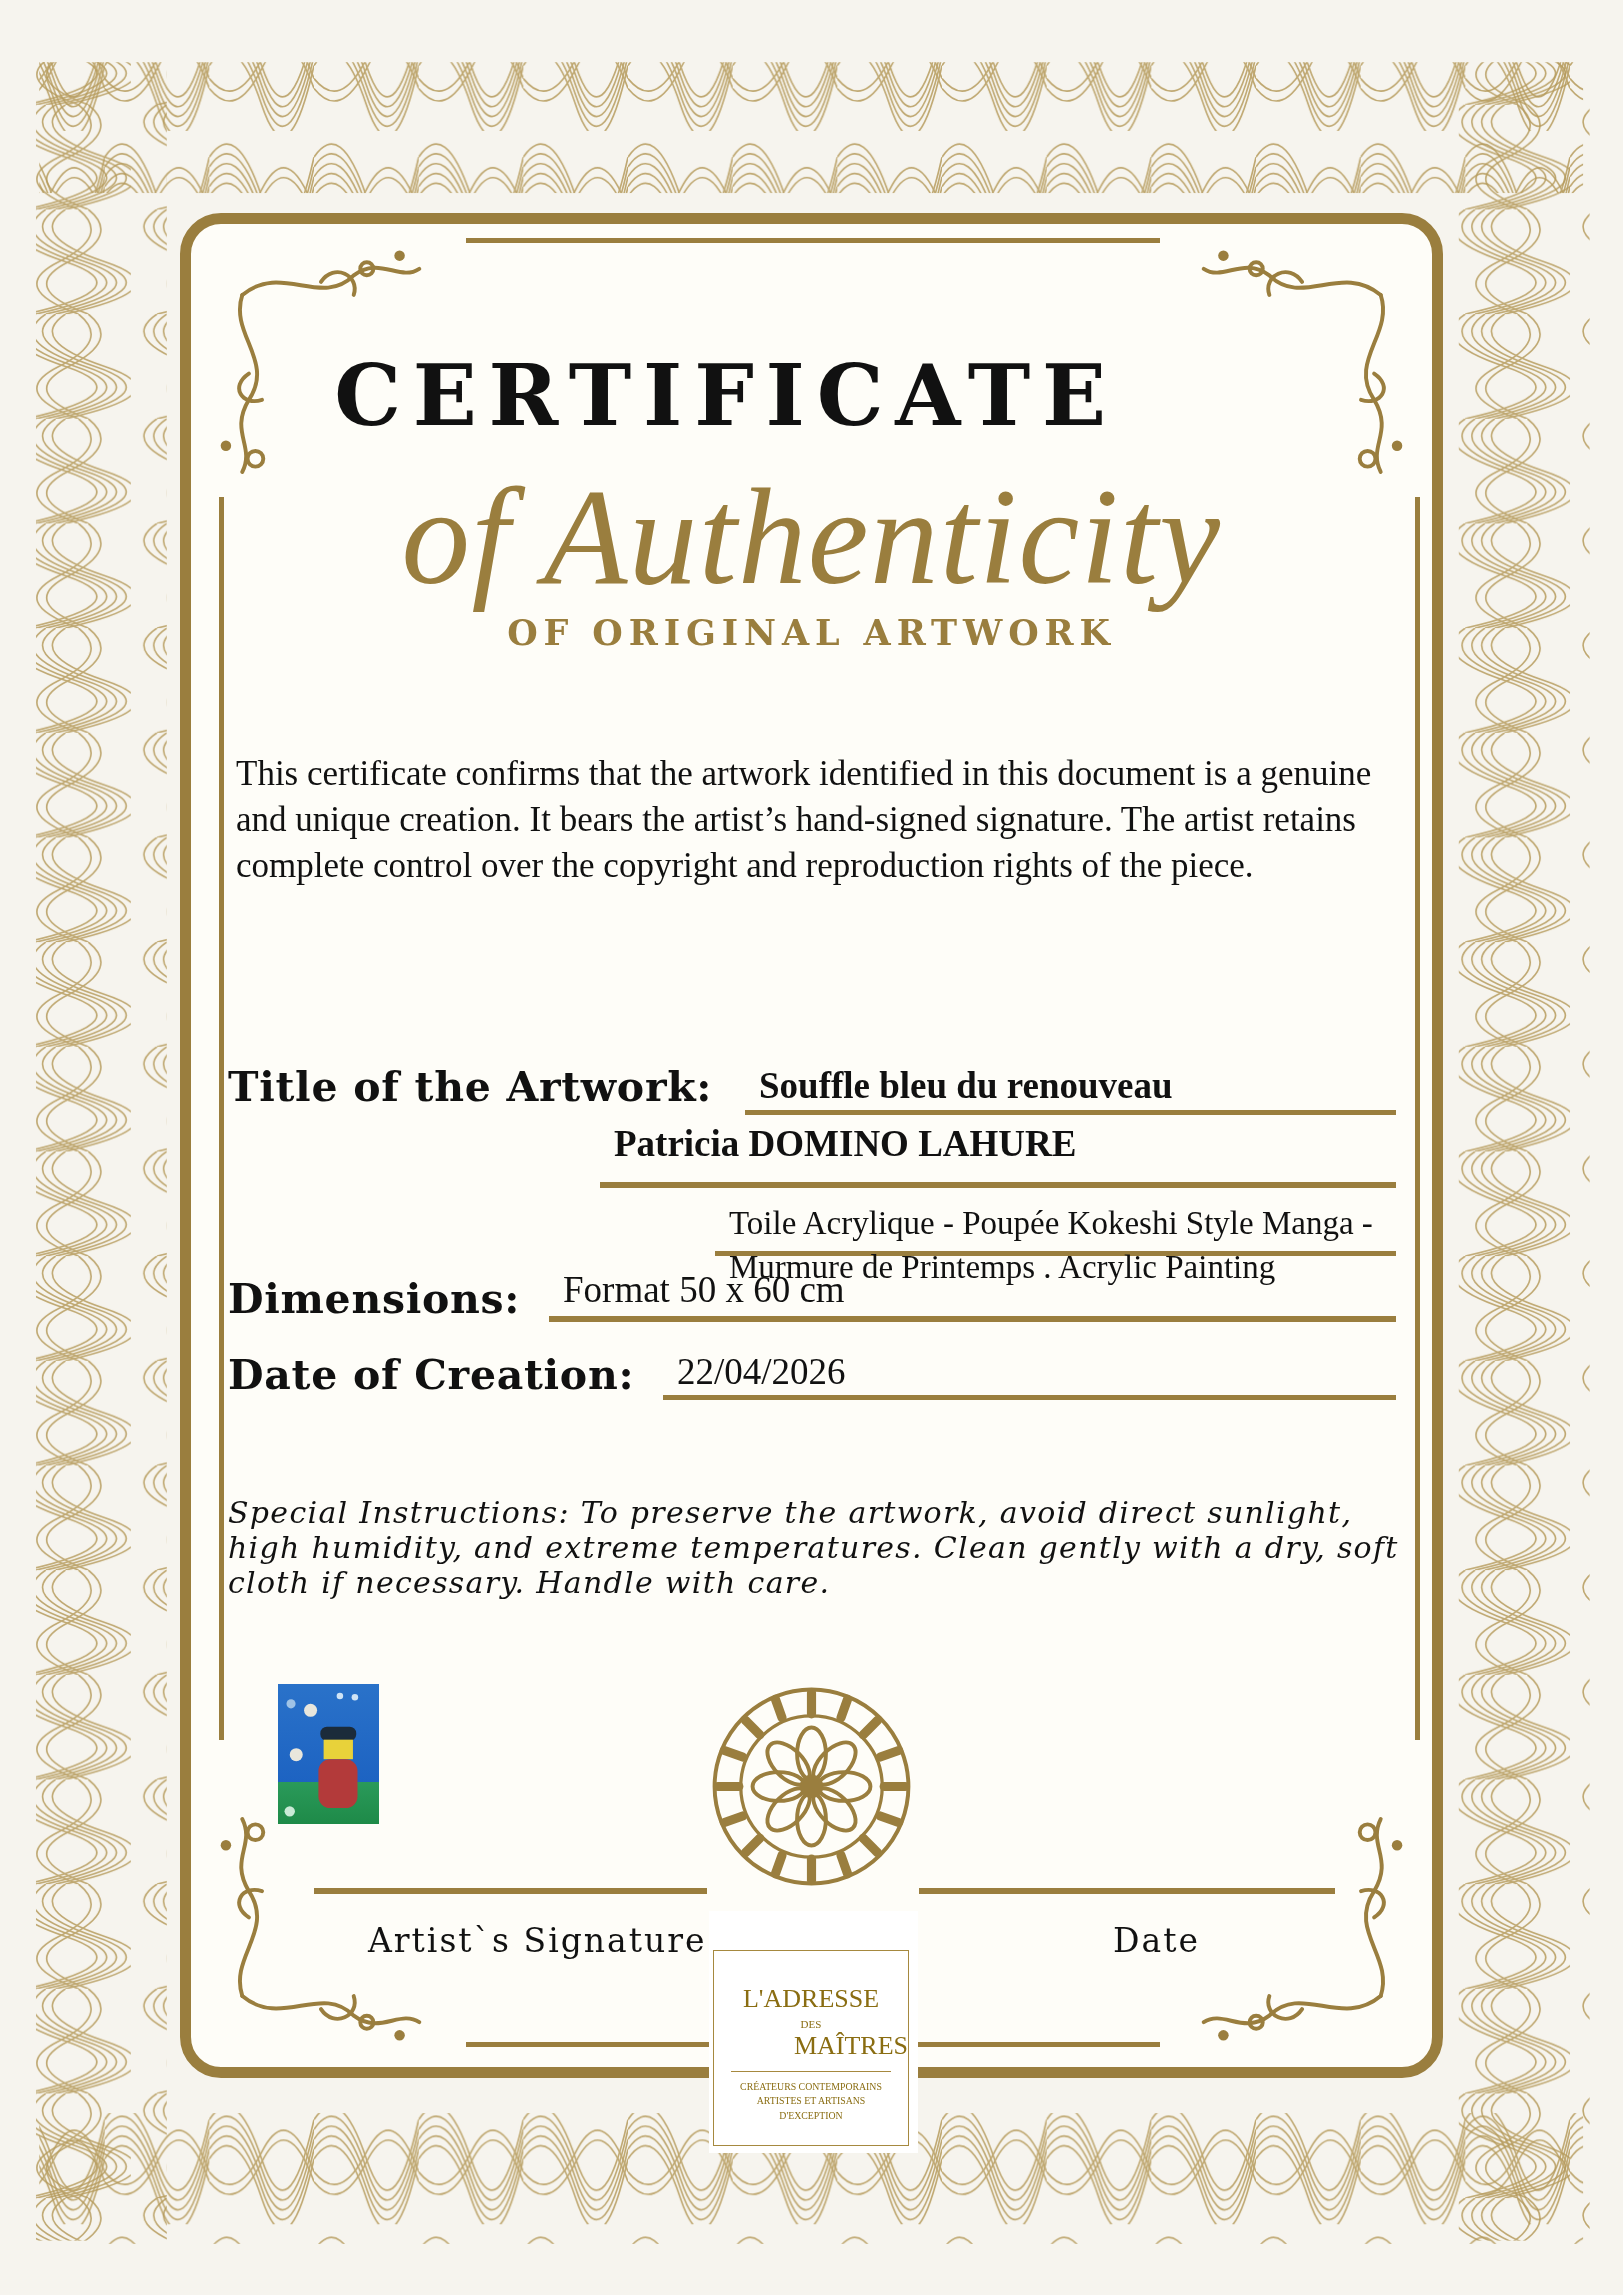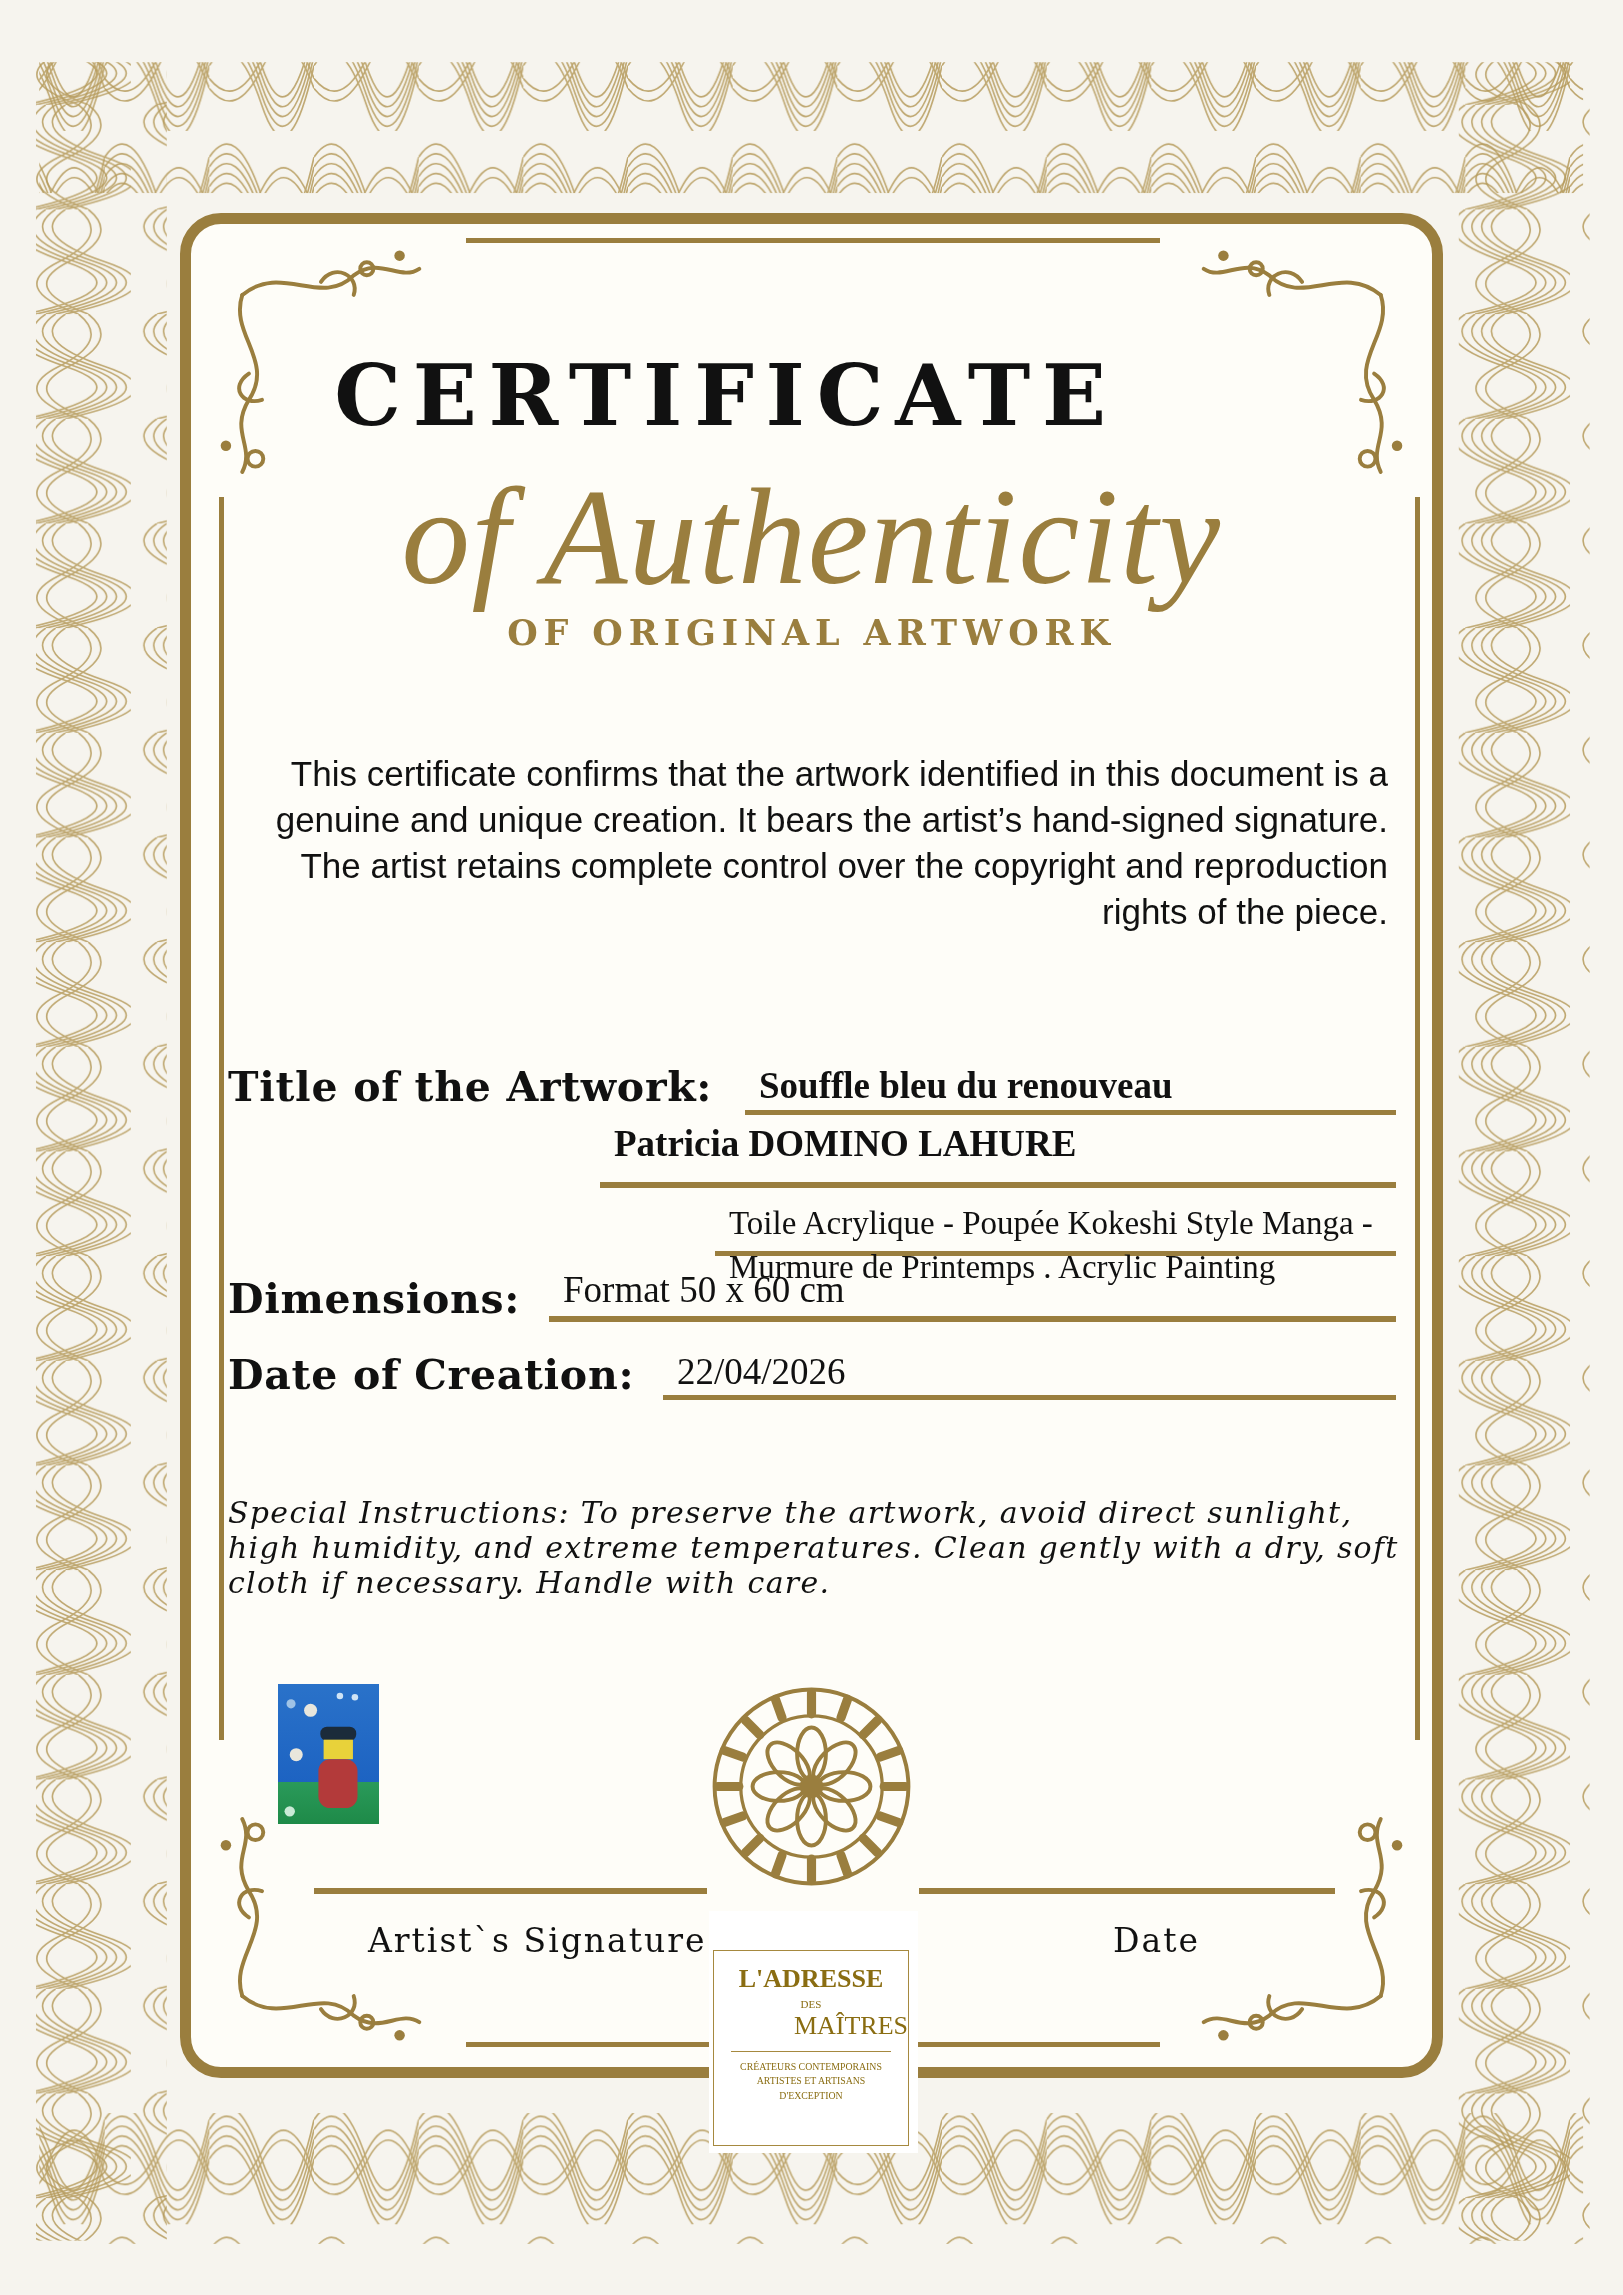--- a/index.html
+++ b/index.html
@@ -28,21 +28,21 @@
       text-align: center; font-family: "Liberation Serif", serif; font-style: italic;
       font-size: 137px; color: #9a7e3e; letter-spacing: 1.3px;
     }
     .title-sub {
       position: absolute; left: 0; width: 1623px; top: 612px;
       text-align: center; font-family: "DejaVu Serif", serif; font-weight: bold;
       font-size: 35px; letter-spacing: 5.9px; color: #9a7e3e;
     }
     .intro {
       position: absolute; left: 236px; width: 1152px; top: 751px;
-      text-align: right; font-family: Liberation Sans, sans-serif;
+      text-align: left; font-family: Liberation Serif, serif;
       font-size: 35px; line-height: 46px; color: #111;
     }
     .field { position: absolute; left: 228px; height: 59px; width: 1168px; }
     .field-label {
       position: absolute; left: 0; bottom: 5.2px;
       font-family: "DejaVu Serif", serif; font-weight: bold; font-size: 41px; color: #111;
       letter-spacing: 0.7px; white-space: nowrap;
     }
     .field-line { position: absolute; right: 0; height: 5.2px; background: #9a7e3e; }
     .field-value {
@@ -64,21 +64,21 @@
     .sig-label {
       position: absolute; top: 1921px; font-family: "DejaVu Serif", serif;
       font-size: 33px; color: #111; letter-spacing: 2px;
     }
     .logo-bg { position: absolute; left: 709px; top: 1911px; width: 209px; height: 242px; background: #ffffff; }
     .logo {
       position: absolute; left: 713px; top: 1950px; width: 196px; height: 196px;
       border: 1.3px solid #a6893f; box-sizing: border-box; background: #fff;
       text-align: center; color: #8a6d12; font-family: "Liberation Serif", serif;
     }
-    .logo .l1 { font-size: 26px; margin-top: 13px; line-height: 29px; font-weight: bold; }
+    .logo .l1 { font-size: 26px; margin-top: 33px; line-height: 29px; }
     .logo .l2 { font-size: 11px; line-height: 14.4px; margin-top: 3.9px; }
     .logo .l3 { font-size: 26px; line-height: 29px; text-align: right; }
     .logo .rule { width: 160px; height: 1.3px; background: #a6893f; margin: 10.5px auto 7.9px; }
     .logo .small { font-size: 9.8px; line-height: 14.4px; }
   </style>
 </head>
 <body>
 
 <svg class="guilloche" viewBox="0 0 2481 3508">
   <defs>

